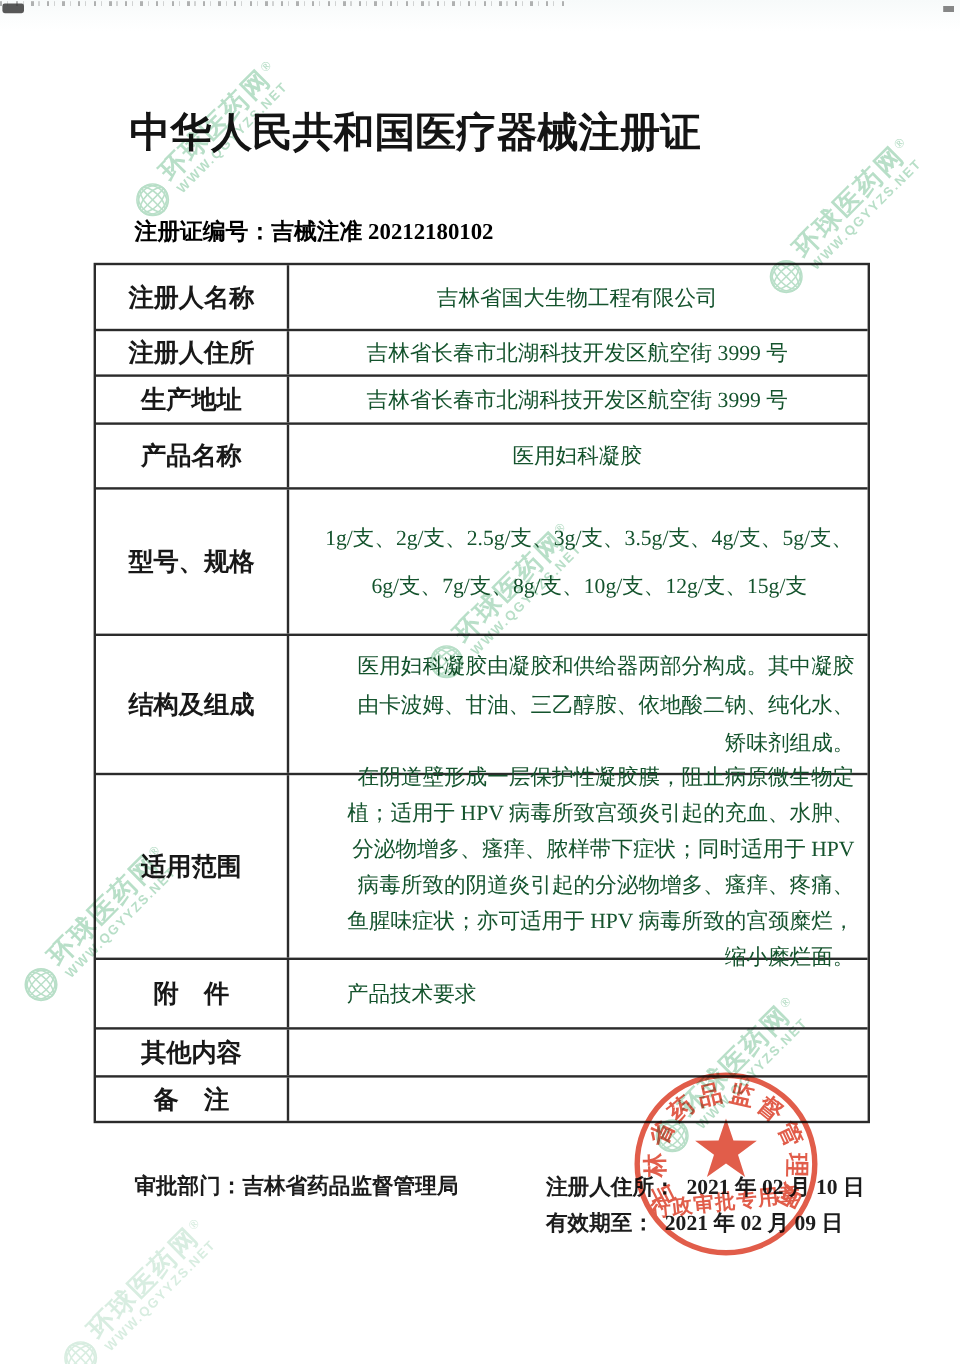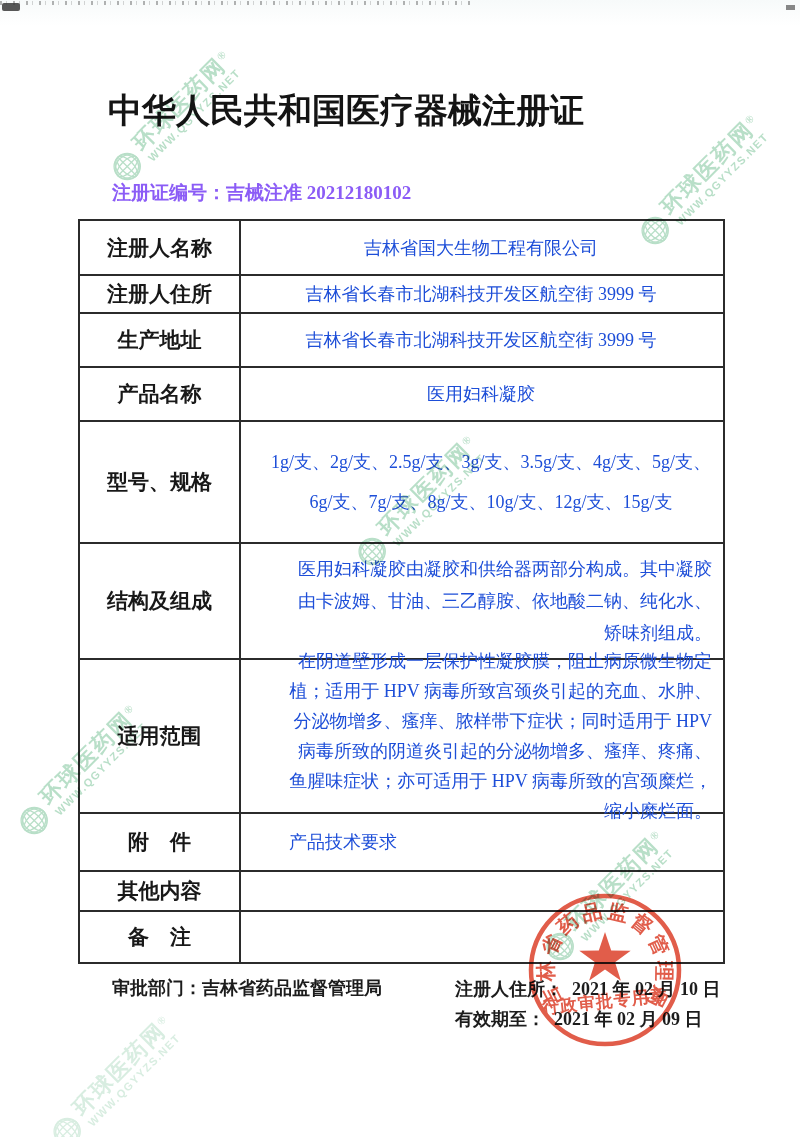--- a/index.html
+++ b/index.html
@@ -24,48 +24,48 @@
   .scan-mark-tr{ position:absolute; left:786px; top:5px; width:9px; height:5px; background:#555; opacity:.7; }
 
   
   .title{
     position:absolute; left:0; top:88px; width:692px;
     text-align:center; font-size:34px; font-weight:bold;
     letter-spacing:0px; color:#141414;
   }
   .regline{
     position:absolute; left:112px; top:180px;
-    font-size:19px; font-weight:bold; color:#8b5cf6;
+    font-size:19px; font-weight:bold; color:#000000;
   }
 
   
   .cert-table{
     position:absolute; left:78px; top:219px; width:647px;
     border:2px solid #2b2b2b;
     background:transparent;
   }
   .trow{ display:flex; width:100%; }
   .trow + .trow{ border-top:2px solid #2b2b2b; }
   .tlabel{
     width:161px; min-width:161px;
     border-right:2px solid #2b2b2b;
     display:flex; align-items:center; justify-content:center;
     font-size:21px; font-weight:bold; color:#181818;
     text-align:center; padding:13px 4px;
   }
   .tvalue{
     flex:1; display:flex; align-items:center;
-    font-size:18px; font-weight:500; color:#1d4ed8;
+    font-size:18px; font-weight:500; color:#14532d;
     padding:4px 11px 4px 9px;
   }
   .tvalue.center{ justify-content:center; text-align:center; }
   .tvalue.left{ justify-content:flex-start; text-align:right;padding-left:48px; }
-  .r1{ height:53px; } .r2{ height:38px; } .r3{ height:54px; } .r4{ height:54px; }
+  .r1{ height:53px; } .r2{ height:38px; } .r3{ height:40px; } .r4{ height:54px; }
   .r5{ height:122px; } .r6{ height:116px; } .r7{ height:154px; }
-  .r8{ height:58px; } .r9{ height:40px; } .r10{ height:52px; }
+  .r8{ height:58px; } .r9{ height:40px; } .r10{ height:38px; }
   .r5 .tvalue{ line-height:40px;margin-left:20px; }
   .r6 .tvalue{ line-height:32px; }
   .r7 .tvalue{ line-height:30px; }
 
   
   .dept{ position:absolute; left:112px; top:976px; font-size:18px; font-weight:bold; }
   .dates{ position:absolute; left:455px; top:974px; font-size:18px; font-weight:bold; }
   .dates .dline{ height:30px; line-height:30px; white-space:nowrap; }
   .dates .dval{ margin-left:9px; }
 

